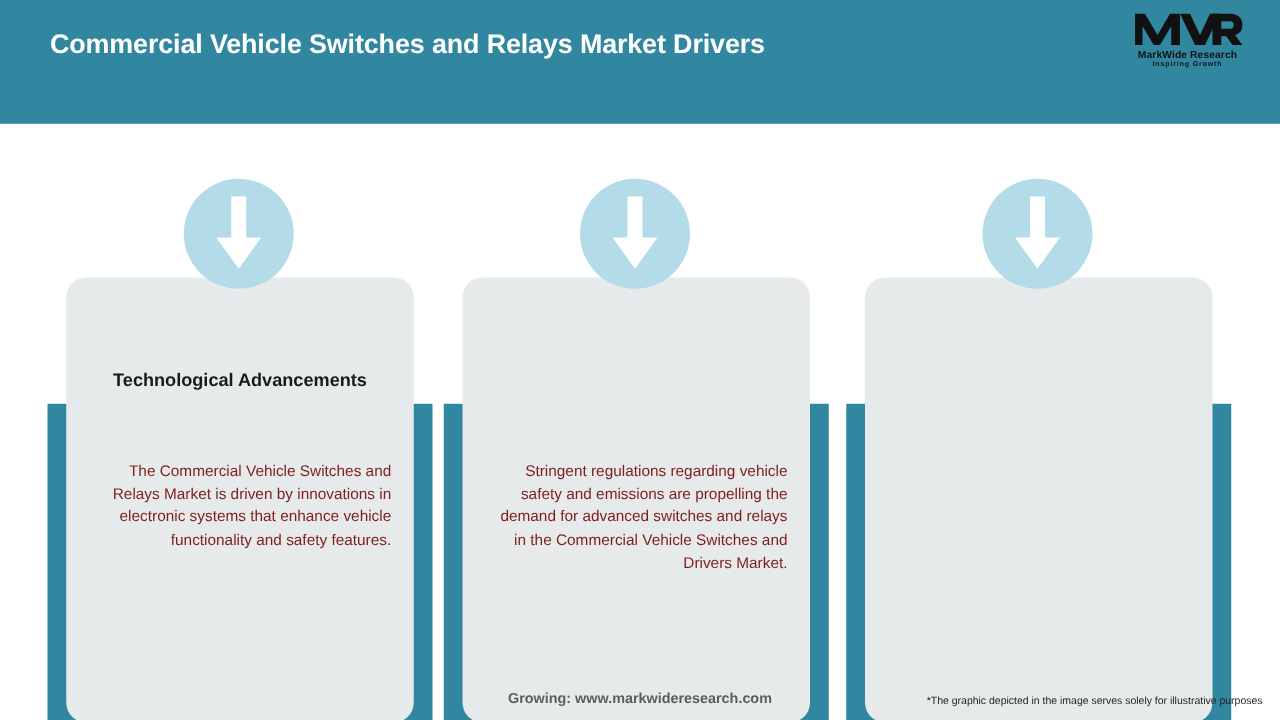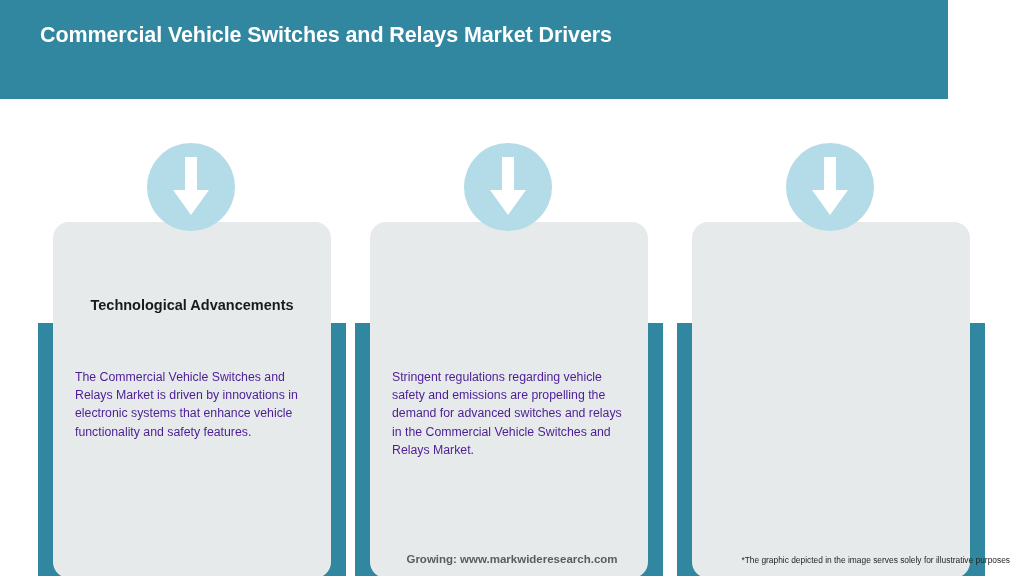--- a/index.html
+++ b/index.html
@@ -13,21 +13,21 @@
     font-family: "Liberation Sans", sans-serif;
     overflow: hidden;
     position: relative;
   }
 
   
   .header {
     position: absolute;
     left: 0;
     top: 0;
-    width: 948px;
+    width: 1024px;
     height: 99px;
     background: #31879f;
   }
   .header-title {
     position: absolute;
     left: 40px;
     top: 23px;
     font-size: 21.5px;
     font-weight: bold;
     color: #ffffff;
@@ -133,23 +133,23 @@
     font-weight: bold;
     color: #1a1a1a;
     line-height: 1.25;
   }
   .card-body {
     position: absolute;
     left: 22px;
     right: 18px;
     top: 146px;
     font-size: 12.3px;
-    color: #4c1d95;
+    color: #7f1d1d;
     line-height: 1.48;
-    text-align: left;
+    text-align: right;
   }
 
   
   .footer-source {
     position: absolute;
     left: 0;
     top: 553px;
     width: 1024px;
     text-align: center;
     font-size: 11.5px;
@@ -164,41 +164,50 @@
     color: #1f1f1f;
     white-space: nowrap;
   }
 </style>
 </head>
 <body>
 
 <div class="header">
   <div class="header-title">Commercial Vehicle Switches and Relays Market Drivers</div>
 
+  <div class="logo">
+    <svg class="logo-mark" viewBox="0 0 88 30">
+      <path d="M2 28 L2 3 L10 3 L20 20 L30 3 L38 3 L38 28 L31 28 L31 13 L22 28 L17 28 L8 13 L8 28 Z" fill="#111111"></path>
+      <path d="M38 3 L46 3 L54 20 L62 3 L70 3 L58 28 L50 28 Z" fill="#111111"></path>
+      <path d="M64 28 L64 3 L78 3 C85 3 88 7 88 12 C88 16 86 19 82 20 L88 28 L80 28 L75 21 L71 21 L71 28 Z M71 9 L71 15 L78 15 C80 15 81 14 81 12 C81 10 80 9 78 9 Z" fill="#111111"></path>
+    </svg>
+    <span class="logo-name">MarkWide Research</span>
+    <span class="logo-tag">Inspiring Growth</span>
+  </div>
 </div>
 
 <div class="board">
 
   <div class="card-wrap c1">
     <div class="card-plate"></div>
     <div class="card">
       <div class="card-title">Technological Advancements</div>
       <div class="card-body">The Commercial Vehicle Switches and Relays Market is driven by innovations in electronic systems that enhance vehicle functionality and safety features.</div>
     </div>
     <div class="icon-circle">
       <svg width="40" height="60" viewBox="0 0 40 60">
         <path d="M14 0 L26 0 L26 33 L38 33 L20 58 L2 33 L14 33 Z" fill="#ffffff"></path>
       </svg>
     </div>
   </div>
 
   <div class="card-wrap c2">
     <div class="card-plate"></div>
     <div class="card">
-      <div class="card-body">Stringent regulations regarding vehicle safety and emissions are propelling the demand for advanced switches and relays in the Commercial Vehicle Switches and Relays Market.</div>
+      <div class="card-body">Stringent regulations regarding vehicle safety and emissions are propelling the demand for advanced switches and relays in the Commercial Vehicle Switches and Drivers Market.</div>
     </div>
     <div class="icon-circle">
       <svg width="40" height="60" viewBox="0 0 40 60">
         <path d="M14 0 L26 0 L26 33 L38 33 L20 58 L2 33 L14 33 Z" fill="#ffffff"></path>
       </svg>
     </div>
   </div>
 
   <div class="card-wrap c3">
     <div class="card-plate"></div>

